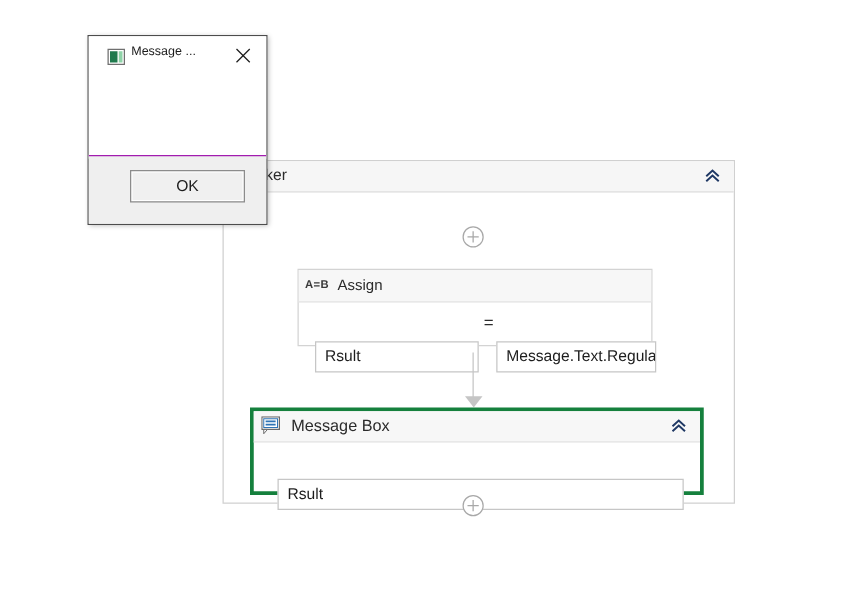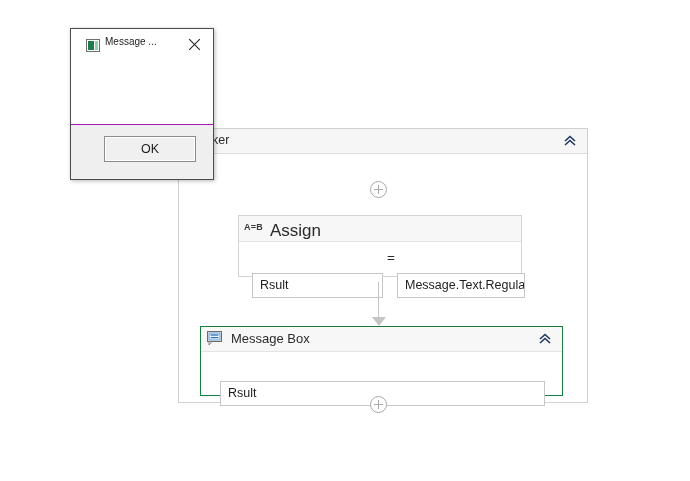--- a/index.html
+++ b/index.html
@@ -139,21 +139,21 @@
     font-size: 9px;
     font-weight: bold;
     color: #3a3a3a;
     letter-spacing: 0.3px;
     font-family: "Liberation Sans", sans-serif;
   }
   .assign-title {
     position: absolute;
     left: 31px;
     top: 5px;
-    font-size: 17px;
+    font-size: 12px;
     color: #2b2b2b;
   }
   .assign-body {
     position: relative;
     height: 39px;
   }
   .field {
     position: absolute;
     box-sizing: border-box;
     border: 1px solid #c6c6c6;
@@ -178,21 +178,21 @@
   .assign-right { left: 158px; top: 7px; width: 128px; }
 
   
   .msgbox-card {
     position: absolute;
     left: 21px;
     top: 172px;
     width: 363px;
     height: 70px;
     background: #ffffff;
-    border: 1px solid #15803d;
+    border: 3px solid #15803d;
     box-sizing: border-box;
   }
   .msgbox-head {
     position: relative;
     height: 25px;
     background: #f7f7f7;
     border-bottom: 1px solid #e3e3e3;
     box-sizing: border-box;
   }
   .msgbox-icon {

